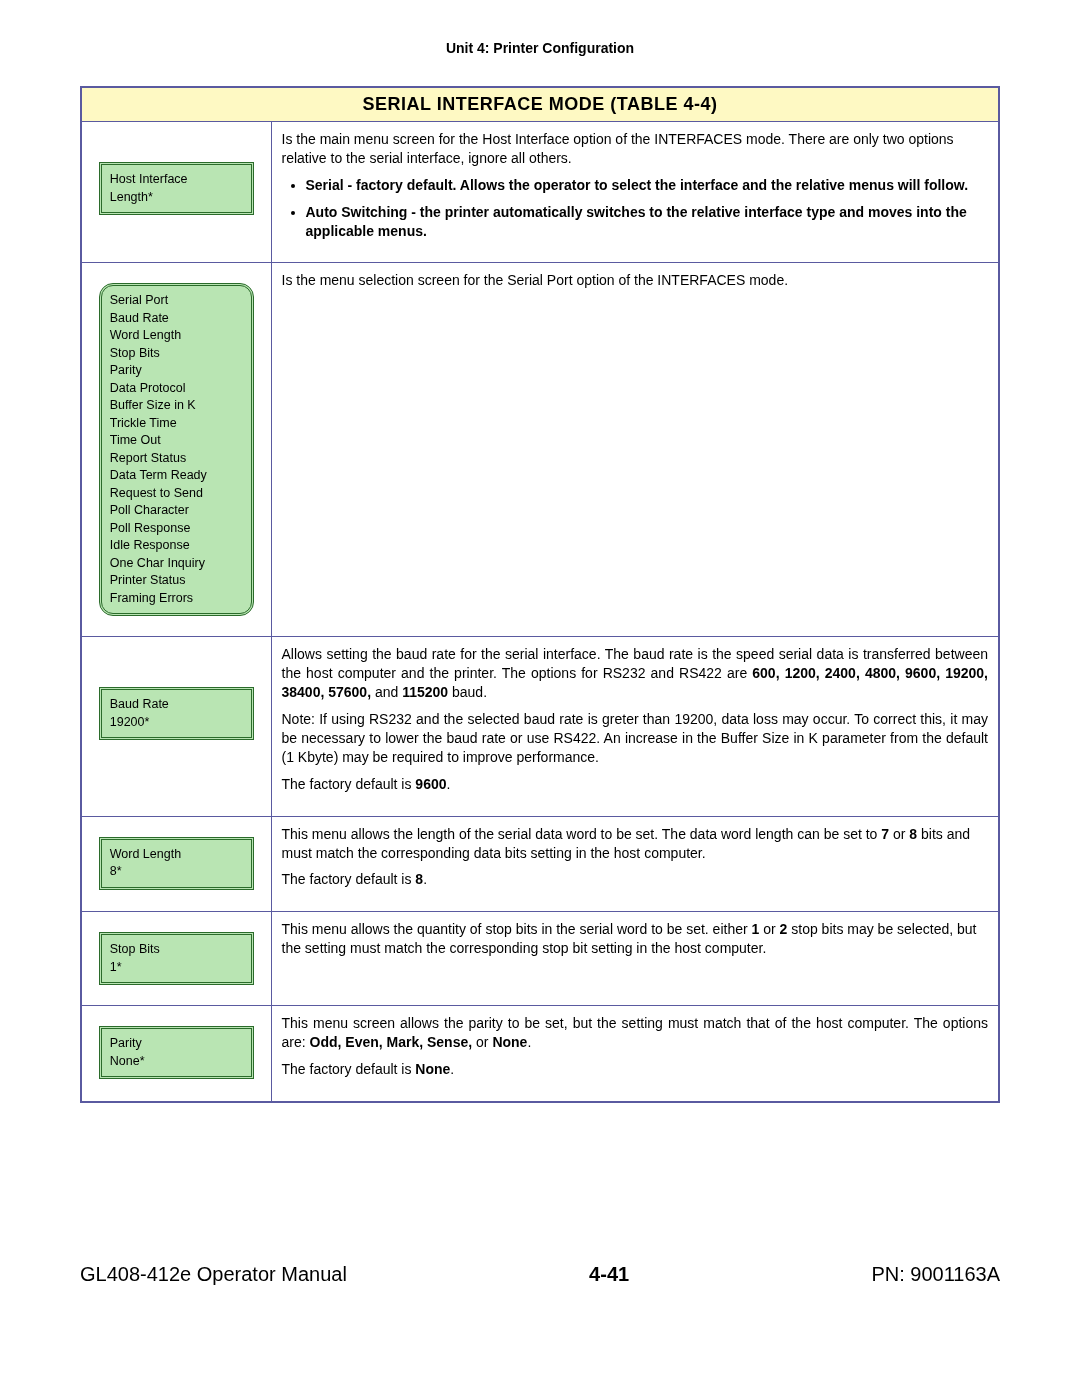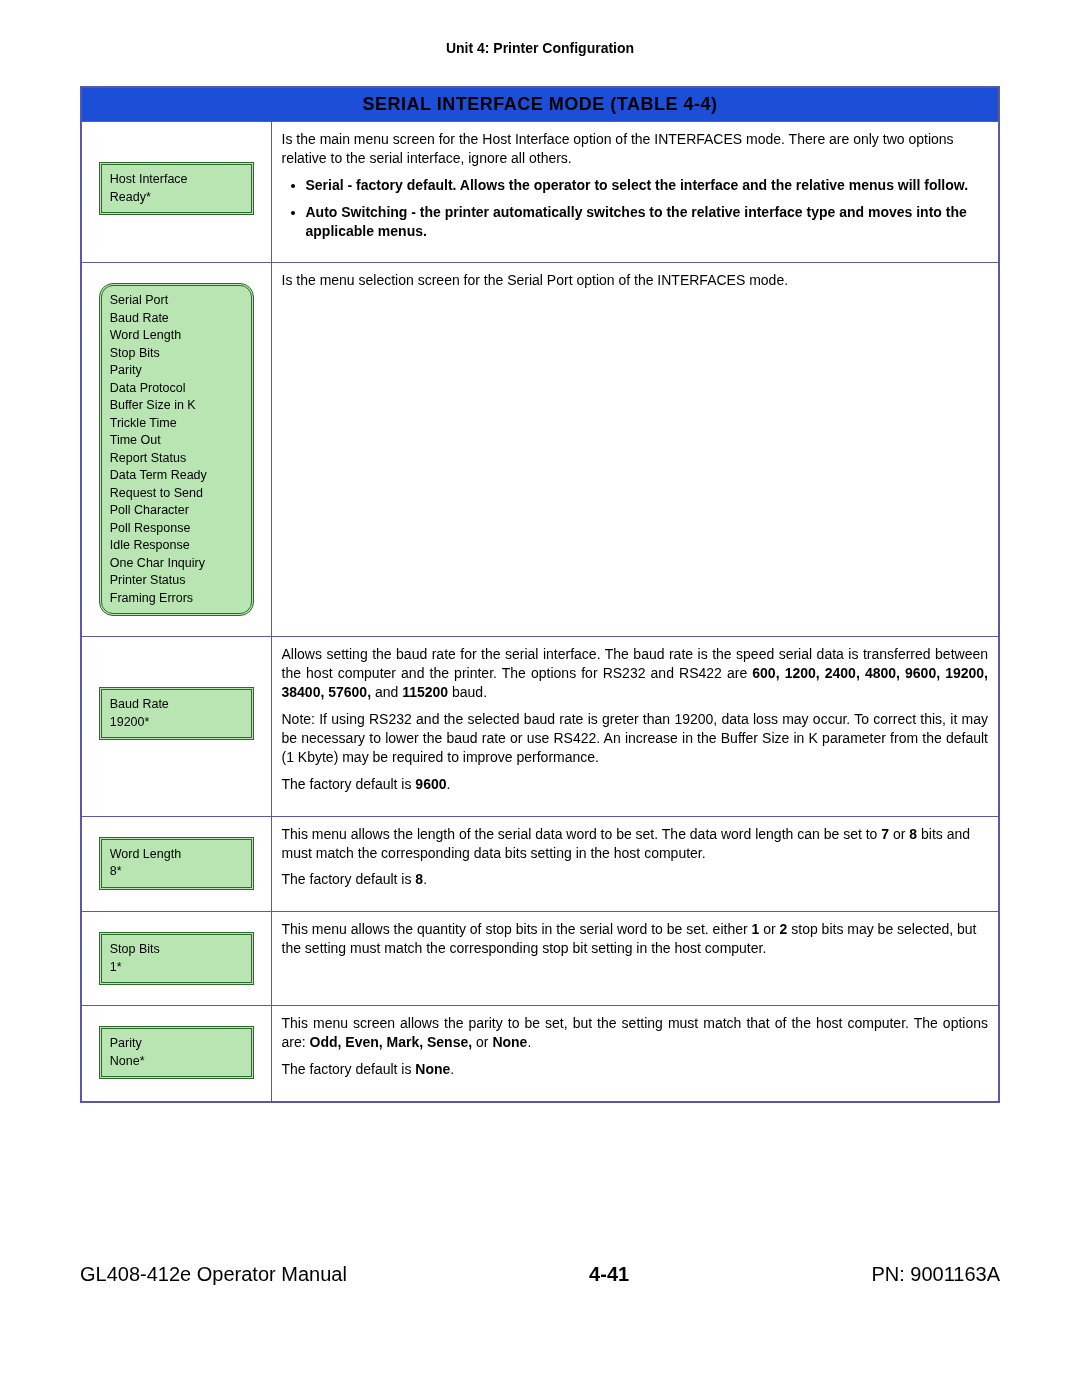--- a/index.html
+++ b/index.html
@@ -21,21 +21,21 @@
   table.main {
     border-collapse: collapse;
     width: 100%;
     border: 2px solid #5a5aa0;
   }
   table.main td, table.main th {
     border: 1px solid #5a5aa0;
     vertical-align: top;
   }
   .title-row td {
-    background: #1d4ed8;
+    background: #fef9c3;
     text-align: center;
     font-weight: bold;
     font-size: 18px;
     padding: 6px;
     letter-spacing: 0.5px;
   }
   .header-row td {
     background: #d9d9f2;
     text-align: center;
     font-weight: bold;
@@ -72,21 +72,21 @@
 
 <table class="main">
   <tbody>
       <tr class="title-row">
     <td colspan="2">SERIAL INTERFACE MODE (TABLE 4-4)</td>
   </tr>
 
   <tr>
     <td class="menu-col" style="padding-top:40px;padding-bottom:40px;">
       <div class="lcd" style="white-space:pre-line;">Host Interface
-Ready*</div>
+Length*</div>
     </td>
     <td class="desc-col">
       <p class="para">Is the main menu screen for the Host Interface option of the INTERFACES mode. There are only two options relative to the serial interface, ignore all others.</p>
       <ul>
         <li><b>Serial</b><span> - factory default. Allows the operator to select the interface and the relative menus will follow.</span></li>
         <li><b>Auto Switching</b><span> - the printer automatically switches to the relative interface type and moves into the applicable menus.</span></li>
       </ul>
     </td>
   </tr>
 

